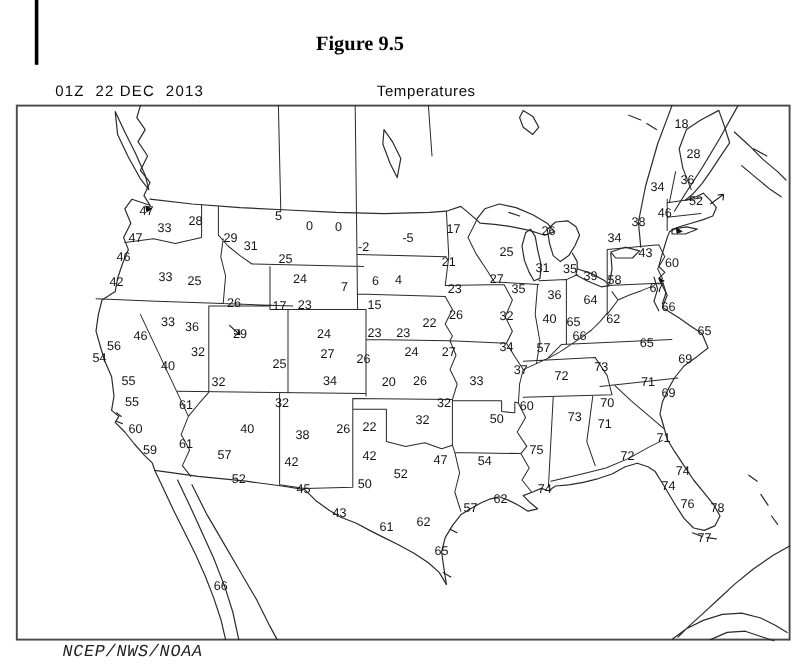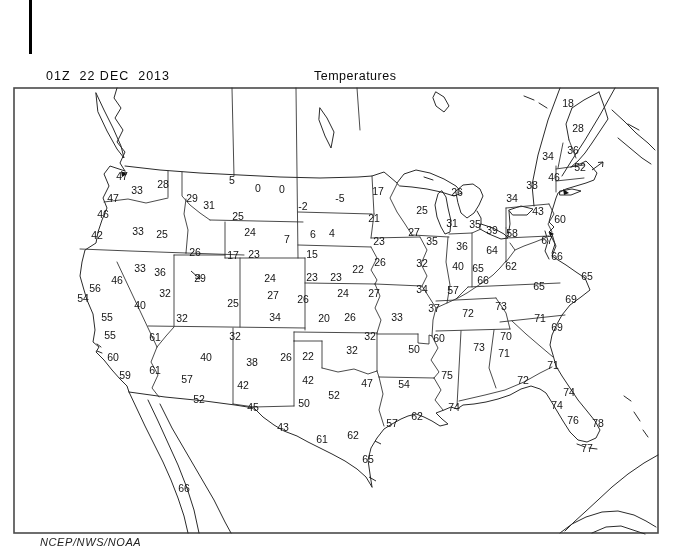--- a/index.html
+++ b/index.html
@@ -4,36 +4,37 @@
 <style>
   html,body{margin:0;padding:0;background:#ffffff;}
   .page{position:relative;width:673px;height:558px;background:#ffffff;overflow:hidden;
         font-family:"Liberation Sans",sans-serif;color:#111;}
   .corner-mark{position:absolute;left:29px;top:0;width:3px;height:54px;background:#000;}
   .fig-title{position:absolute;top:27px;left:0;width:600px;text-align:center;
              font-family:"Liberation Serif",serif;font-weight:bold;font-size:17px;color:#000;}
   .map-header{position:absolute;top:69px;left:0;width:673px;height:16px;font-size:12.5px;color:#0a0a0a;padding-left:12px;}
   .hdr-time{position:absolute;left:46px;top:0;letter-spacing:1px;white-space:pre;}
   .hdr-product{position:absolute;left:314px;top:0;letter-spacing:0.5px;}
-  .attribution{position:absolute;left:40px;top:536px;font-size:11px;font-style:italic;
-               letter-spacing:0.6px;color:#222;}
+  .attribution{position:absolute;left:52px;top:536px;font-size:14px;font-style:italic;
+               letter-spacing:0.6px;color:#222;font-family:Liberation Mono, monospace;}
   svg{position:absolute;left:0;top:0;}
   .geo{stroke:#2b2b2b;fill:none;stroke-width:1;stroke-linejoin:round;stroke-linecap:round;}
   .state{stroke:#2b2b2b;fill:none;stroke-width:0.85;stroke-linejoin:round;stroke-linecap:round;}
   .frame{fill:none;stroke:#4a4a4a;stroke-width:1.6;}
   #stations text{font-family:"Liberation Sans",sans-serif;font-size:10.5px;fill:#141414;
                  text-anchor:middle;}
 </style>
 </head>
 <body>
 
 <div class="page">
 
   <div class="corner-mark"></div>
 
+  <div class="fig-title">Figure 9.5</div>
 
   <div class="map-header">
     <span class="hdr-time">01Z  22 DEC  2013</span>
     <span class="hdr-product">Temperatures</span>
   </div>
 
   <svg width="673" height="558" viewBox="0 0 673 558">
 
     <rect class="frame" x="14" y="88" width="644" height="445"></rect>
 

